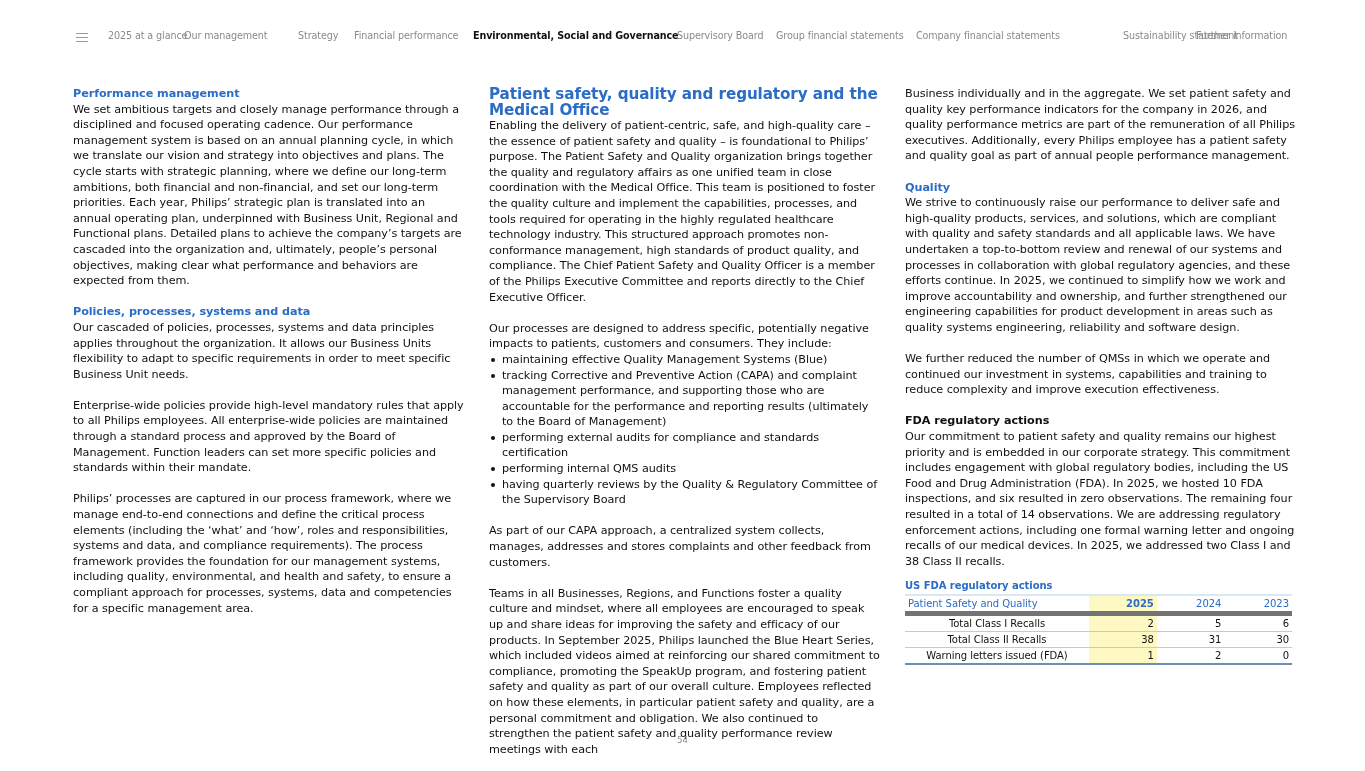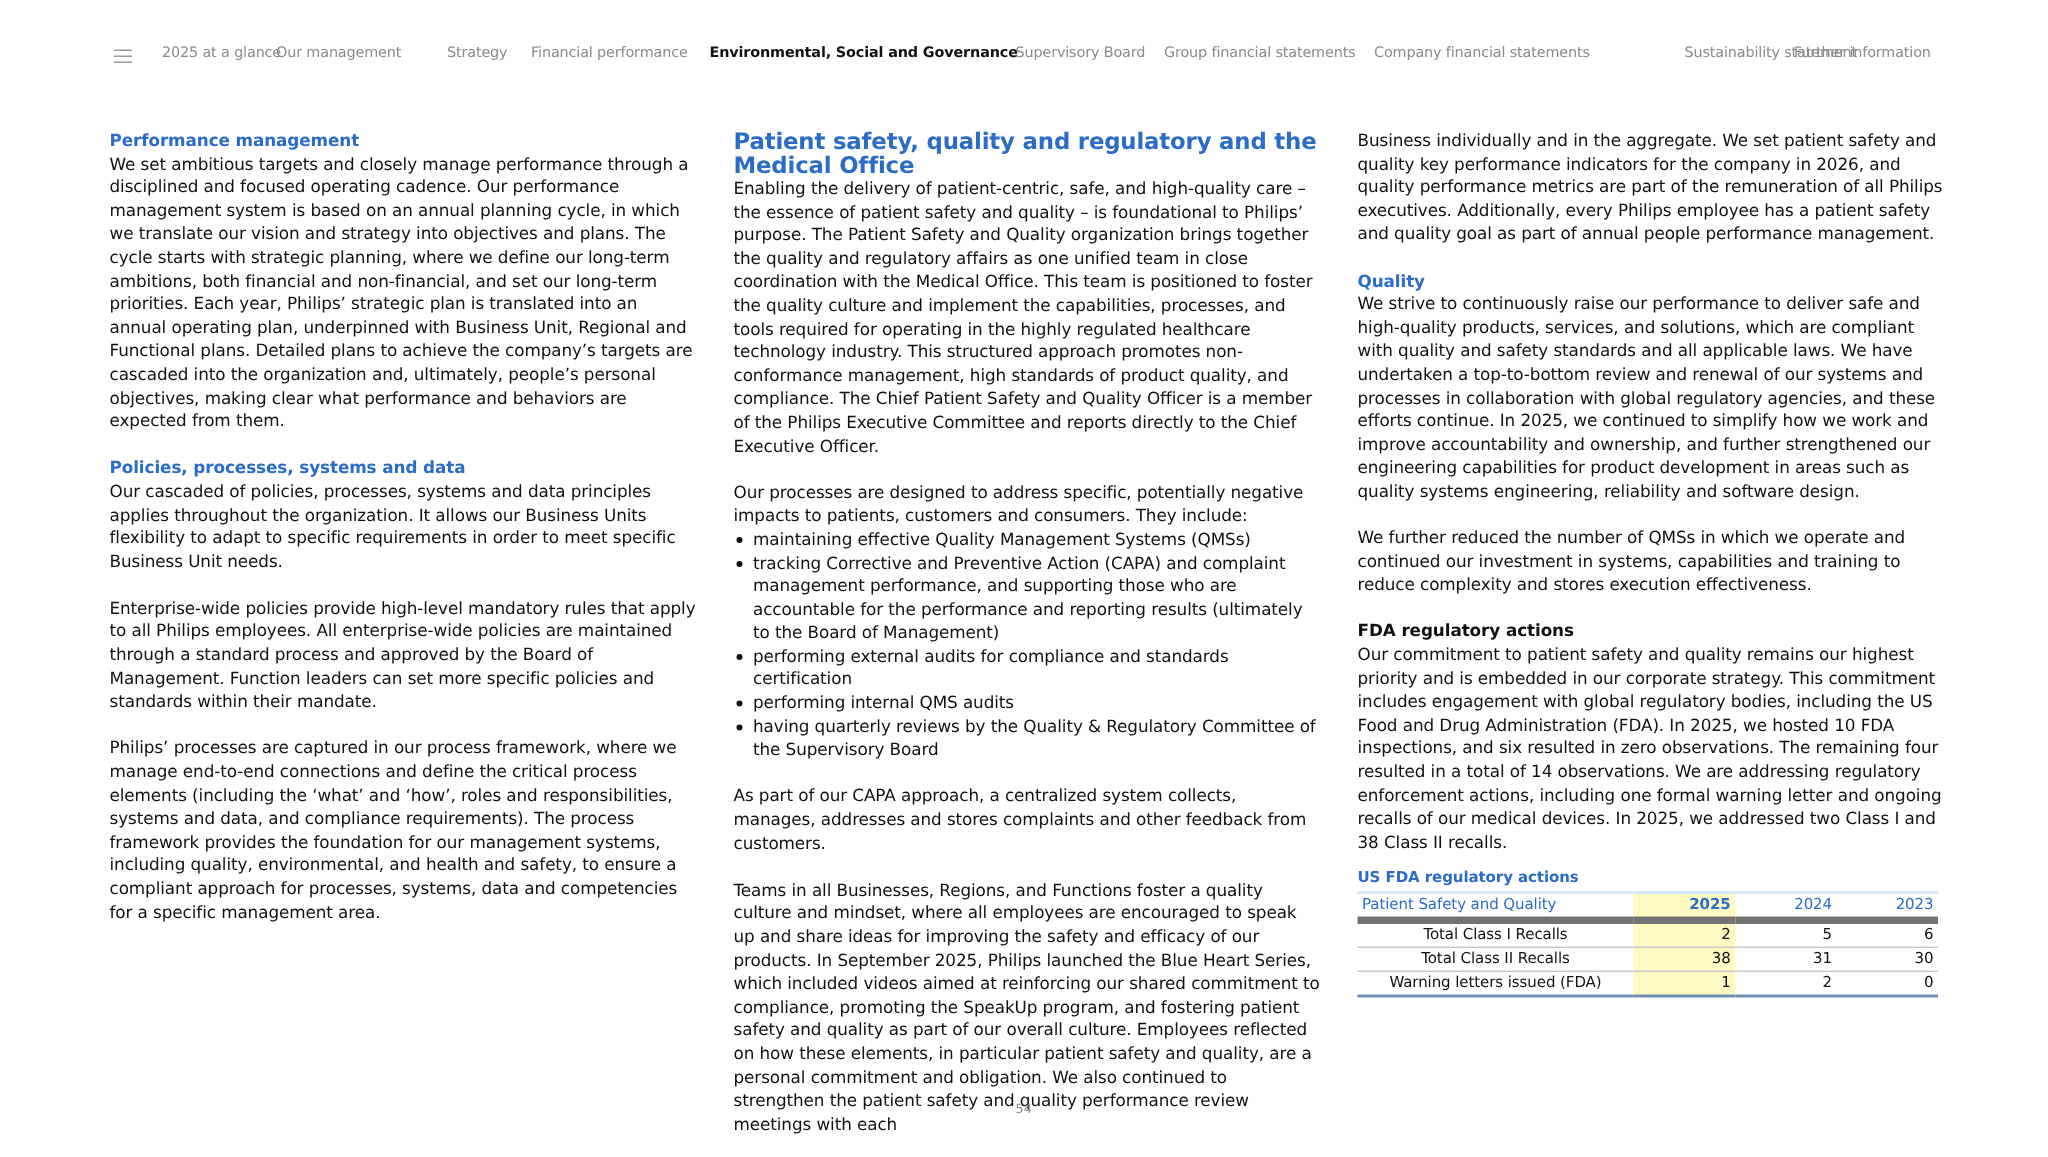--- a/index.html
+++ b/index.html
@@ -98,35 +98,35 @@
   <p>Our cascaded of policies, processes, systems and data principles applies throughout the organization. It allows our Business Units flexibility to adapt to specific requirements in order to meet specific Business Unit needs.</p>
   <p>Enterprise-wide policies provide high-level mandatory rules that apply to all Philips employees. All enterprise-wide policies are maintained through a standard process and approved by the Board of Management. Function leaders can set more specific policies and standards within their mandate.</p>
   <p>Philips’ processes are captured in our process framework, where we manage end-to-end connections and define the critical process elements (including the ‘what’ and ‘how’, roles and responsibilities, systems and data, and compliance requirements). The process framework provides the foundation for our management systems, including quality, environmental, and health and safety, to ensure a compliant approach for processes, systems, data and competencies for a specific management area.</p>
 </div>
 
 <div class="col col2">
   <h2>Patient safety, quality and regulatory and the Medical Office</h2>
   <p>Enabling the delivery of patient-centric, safe, and high-quality care – the essence of patient safety and quality – is foundational to Philips’ purpose. The Patient Safety and Quality organization brings together the quality and regulatory affairs as one unified team in close coordination with the Medical Office. This team is positioned to foster the quality culture and implement the capabilities, processes, and tools required for operating in the highly regulated healthcare technology industry. This structured approach promotes non-conformance management, high standards of product quality, and compliance. The Chief Patient Safety and Quality Officer is a member of the Philips Executive Committee and reports directly to the Chief Executive Officer.</p>
   <div>Our processes are designed to address specific, potentially negative impacts to patients, customers and consumers. They include:</div>
   <ul>
-    <li>maintaining effective Quality Management Systems (QMSs)</li>
+    <li>maintaining effective Quality Management Systems (Blue)</li>
     <li>tracking Corrective and Preventive Action (CAPA) and complaint management performance, and supporting those who are accountable for the performance and reporting results (ultimately to the Board of Management)</li>
     <li>performing external audits for compliance and standards certification</li>
     <li>performing internal QMS audits</li>
     <li>having quarterly reviews by the Quality &amp; Regulatory Committee of the Supervisory Board</li>
   </ul>
   <p>As part of our CAPA approach, a centralized system collects, manages, addresses and stores complaints and other feedback from customers.</p>
   <p>Teams in all Businesses, Regions, and Functions foster a quality culture and mindset, where all employees are encouraged to speak up and share ideas for improving the safety and efficacy of our products. In September 2025, Philips launched the Blue Heart Series, which included videos aimed at reinforcing our shared commitment to compliance, promoting the SpeakUp program, and fostering patient safety and quality as part of our overall culture. Employees reflected on how these elements, in particular patient safety and quality, are a personal commitment and obligation. We also continued to strengthen the patient safety and quality performance review meetings with each</p>
 </div>
 
 <div class="col col3">
   <p>Business individually and in the aggregate. We set patient safety and quality key performance indicators for the company in 2026, and quality performance metrics are part of the remuneration of all Philips executives. Additionally, every Philips employee has a patient safety and quality goal as part of annual people performance management.</p>
   <h3>Quality</h3>
   <p>We strive to continuously raise our performance to deliver safe and high-quality products, services, and solutions, which are compliant with quality and safety standards and all applicable laws. We have undertaken a top-to-bottom review and renewal of our systems and processes in collaboration with global regulatory agencies, and these efforts continue. In 2025, we continued to simplify how we work and improve accountability and ownership, and further strengthened our engineering capabilities for product development in areas such as quality systems engineering, reliability and software design.</p>
-  <p>We further reduced the number of QMSs in which we operate and continued our investment in systems, capabilities and training to reduce complexity and stores execution effectiveness.</p>
+  <p>We further reduced the number of QMSs in which we operate and continued our investment in systems, capabilities and training to reduce complexity and improve execution effectiveness.</p>
   <h3 class="black">FDA regulatory actions</h3>
   <p style="margin-bottom:10px;">Our commitment to patient safety and quality remains our highest priority and is embedded in our corporate strategy. This commitment includes engagement with global regulatory bodies, including the US Food and Drug Administration (FDA). In 2025, we hosted 10 FDA inspections, and six resulted in zero observations. The remaining four resulted in a total of 14 observations. We are addressing regulatory enforcement actions, including one formal warning letter and ongoing recalls of our medical devices. In 2025, we addressed two Class I and 38 Class II recalls.</p>
 
   <div class="tbl-caption2">US FDA regulatory actions</div>
   <table class="fda">
     <thead>
       <tr>
         <th class="first c-label">Patient Safety and Quality</th>
         <th class="cur c-yr">2025</th>
         <th class="c-yr">2024</th>

